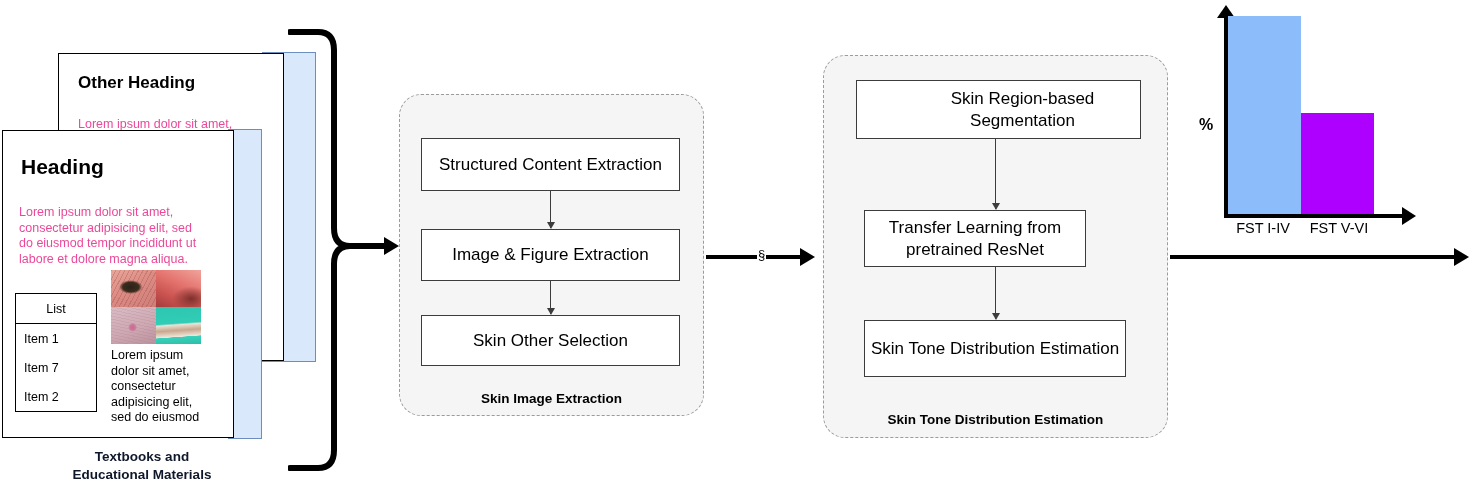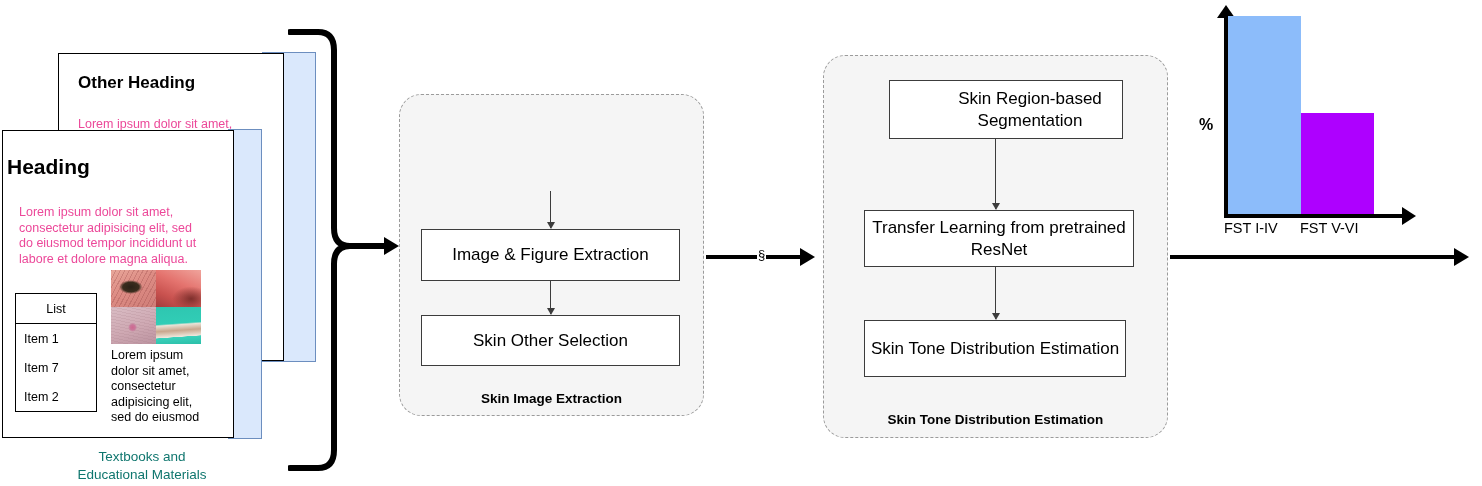--- a/index.html
+++ b/index.html
@@ -92,25 +92,25 @@
       linear-gradient(205deg, #f0a49c 0%, #e4736e 40%, #c9524f 72%, #a23c3c 100%); }
   .thumb.t3 { background:
       radial-gradient(circle 5px at 48% 55%, #d0688f 0%, #c9789b 55%, rgba(200,150,160,0) 90%),
       repeating-linear-gradient(12deg, rgba(160,120,130,.18) 0 1px, rgba(255,255,255,0) 1px 3px),
       linear-gradient(160deg, #d9bcc4 0%, #cfa9b3 55%, #bb929f 100%); }
   .thumb.t4 { background:
       linear-gradient(176deg, #2ec6b0 0%, #31cdb6 44%, #e9e2d6 48%, #c9a78e 62%, #efe7dc 78%, #3bd0ba 79%, #2bbfa9 100%); }
 
   .stack-label {
     position: absolute;
-    font-weight: normal;
+    font-weight: bold;
     font-size: 13.5px;
     line-height: 18px;
     text-align: center;
-    color: #0f766e;
+    color: #0f172a;
   }
 
   
   .group {
     position: absolute;
     background: #f5f5f5;
     border: 1px dashed #9b9b9b;
     border-radius: 22px;
     box-sizing: border-box;
   }
@@ -209,20 +209,21 @@
   .chart .bar { position: absolute; bottom: 0; }
   .chart .ylabel {
     position: absolute;
     font-weight: bold;
     font-size: 16px;
     color: #000;
   }
   .chart .tick {
     position: absolute;
     font-size: 14.5px;
+    text-align: center;
     white-space: nowrap;
     color: #000;
   }
 </style>
 </head>
 <body>
 
 <div id="canvas">
 
   <div>
@@ -230,21 +231,21 @@
     <div class="doc-strip" style="left:262px; top:52px; width:54px; height:310px;"></div>
 
     <div class="doc-page" style="left:58px; top:53px; width:226px; height:308px;"></div>
     <div class="doc-heading" style="left:78px; top:73px; font-size:17px;">Other Heading</div>
     <div class="doc-body" style="left:78px; top:117px; width:190px;">Lorem ipsum dolor sit amet,</div>
 
     <div class="doc-strip" style="left:228px; top:129px; width:34px; height:310px;"></div>
 
     <div class="doc-page" style="left:2px; top:130px; width:232px; height:308px;"></div>
 
-    <div class="doc-heading" style="left:7px; top:155px; font-size:21px;">Heading</div>
+    <div class="doc-heading" style="left:21px; top:155px; font-size:21px;">Heading</div>
 
     <div class="doc-body" style="left:19px; top:205px; width:186px;">Lorem ipsum dolor sit amet, consectetur adipisicing elit, sed do eiusmod tempor incididunt ut labore et dolore magna aliqua.</div>
 
     <div class="list-box" style="left:15px; top:293px; width:82px; height:119px;">
       <div class="list-head">List</div>
       <div class="list-item">Item 1</div>
       <div class="list-item">Item 7</div>
       <div class="list-item">Item 2</div>
     </div>
 
@@ -265,41 +266,42 @@
 
   <svg style="position:absolute; left:288px; top:28px; width:100px; height:444px;" viewBox="0 0 100 444" fill="none">
     <path d="M2 4 H30 Q46 4 46 22 V200 Q46 218 62 218 H96
              M2 440 H30 Q46 440 46 422 V236 Q46 218 62 218" stroke="#000" stroke-width="6" fill="none" stroke-linecap="round" stroke-linejoin="round"></path>
   </svg>
 
   <div class="h-arrow" style="left:356px; top:244px; width:30px;"></div>
 
   <div class="group" style="left:399px; top:94px; width:305px; height:322px;"></div>
 
+  <div class="pbox" style="left:421px; top:138px; width:259px; height:53px;">Structured Content Extraction</div>
 
   <div class="v-arrow" style="left:550px; top:191px; height:37px;"></div>
 
   <div class="pbox" style="left:421px; top:229px; width:259px; height:52px;">Image &amp; Figure Extraction</div>
 
   <div class="v-arrow" style="left:550px; top:281px; height:33px;"></div>
 
   <div class="pbox" style="left:421px; top:315px; width:259px; height:51px;">Skin Other Selection</div>
 
   <div class="group-label" style="left:399px; top:391px; width:305px;">Skin Image Extraction</div>
 
   <div class="h-arrow" style="left:706px; top:255px; width:96px;"></div>
   <div class="section-mark" style="left:757px; top:249px;">§</div>
 
   <div class="group" style="left:823px; top:55px; width:345px; height:383px;"></div>
 
-  <div class="pbox" style="left:889px; top:80px; width:234px; height:59px;padding-left:48px;">Skin Region-based Segmentation</div>
+  <div class="pbox" style="left:856px; top:80px; width:285px; height:59px;padding-left:48px;">Skin Region-based Segmentation</div>
 
   <div class="v-arrow" style="left:995px; top:139px; height:70px;"></div>
 
-  <div class="pbox" style="left:864px; top:210px; width:270px; height:57px;">Transfer Learning from pretrained ResNet</div>
+  <div class="pbox" style="left:864px; top:210px; width:222px; height:57px;">Transfer Learning from pretrained ResNet</div>
 
   <div class="v-arrow" style="left:995px; top:267px; height:52px;"></div>
 
   <div class="pbox" style="left:864px; top:320px; width:262px; height:57px;">Skin Tone Distribution Estimation</div>
 
   <div class="group-label" style="left:823px; top:412px; width:345px;">Skin Tone Distribution Estimation</div>
 
   <div class="h-arrow" style="left:1170px; top:255px; width:286px;"></div>
 
   <div class="chart" style="left:1196px; top:4px; width:250px; height:245px;">

